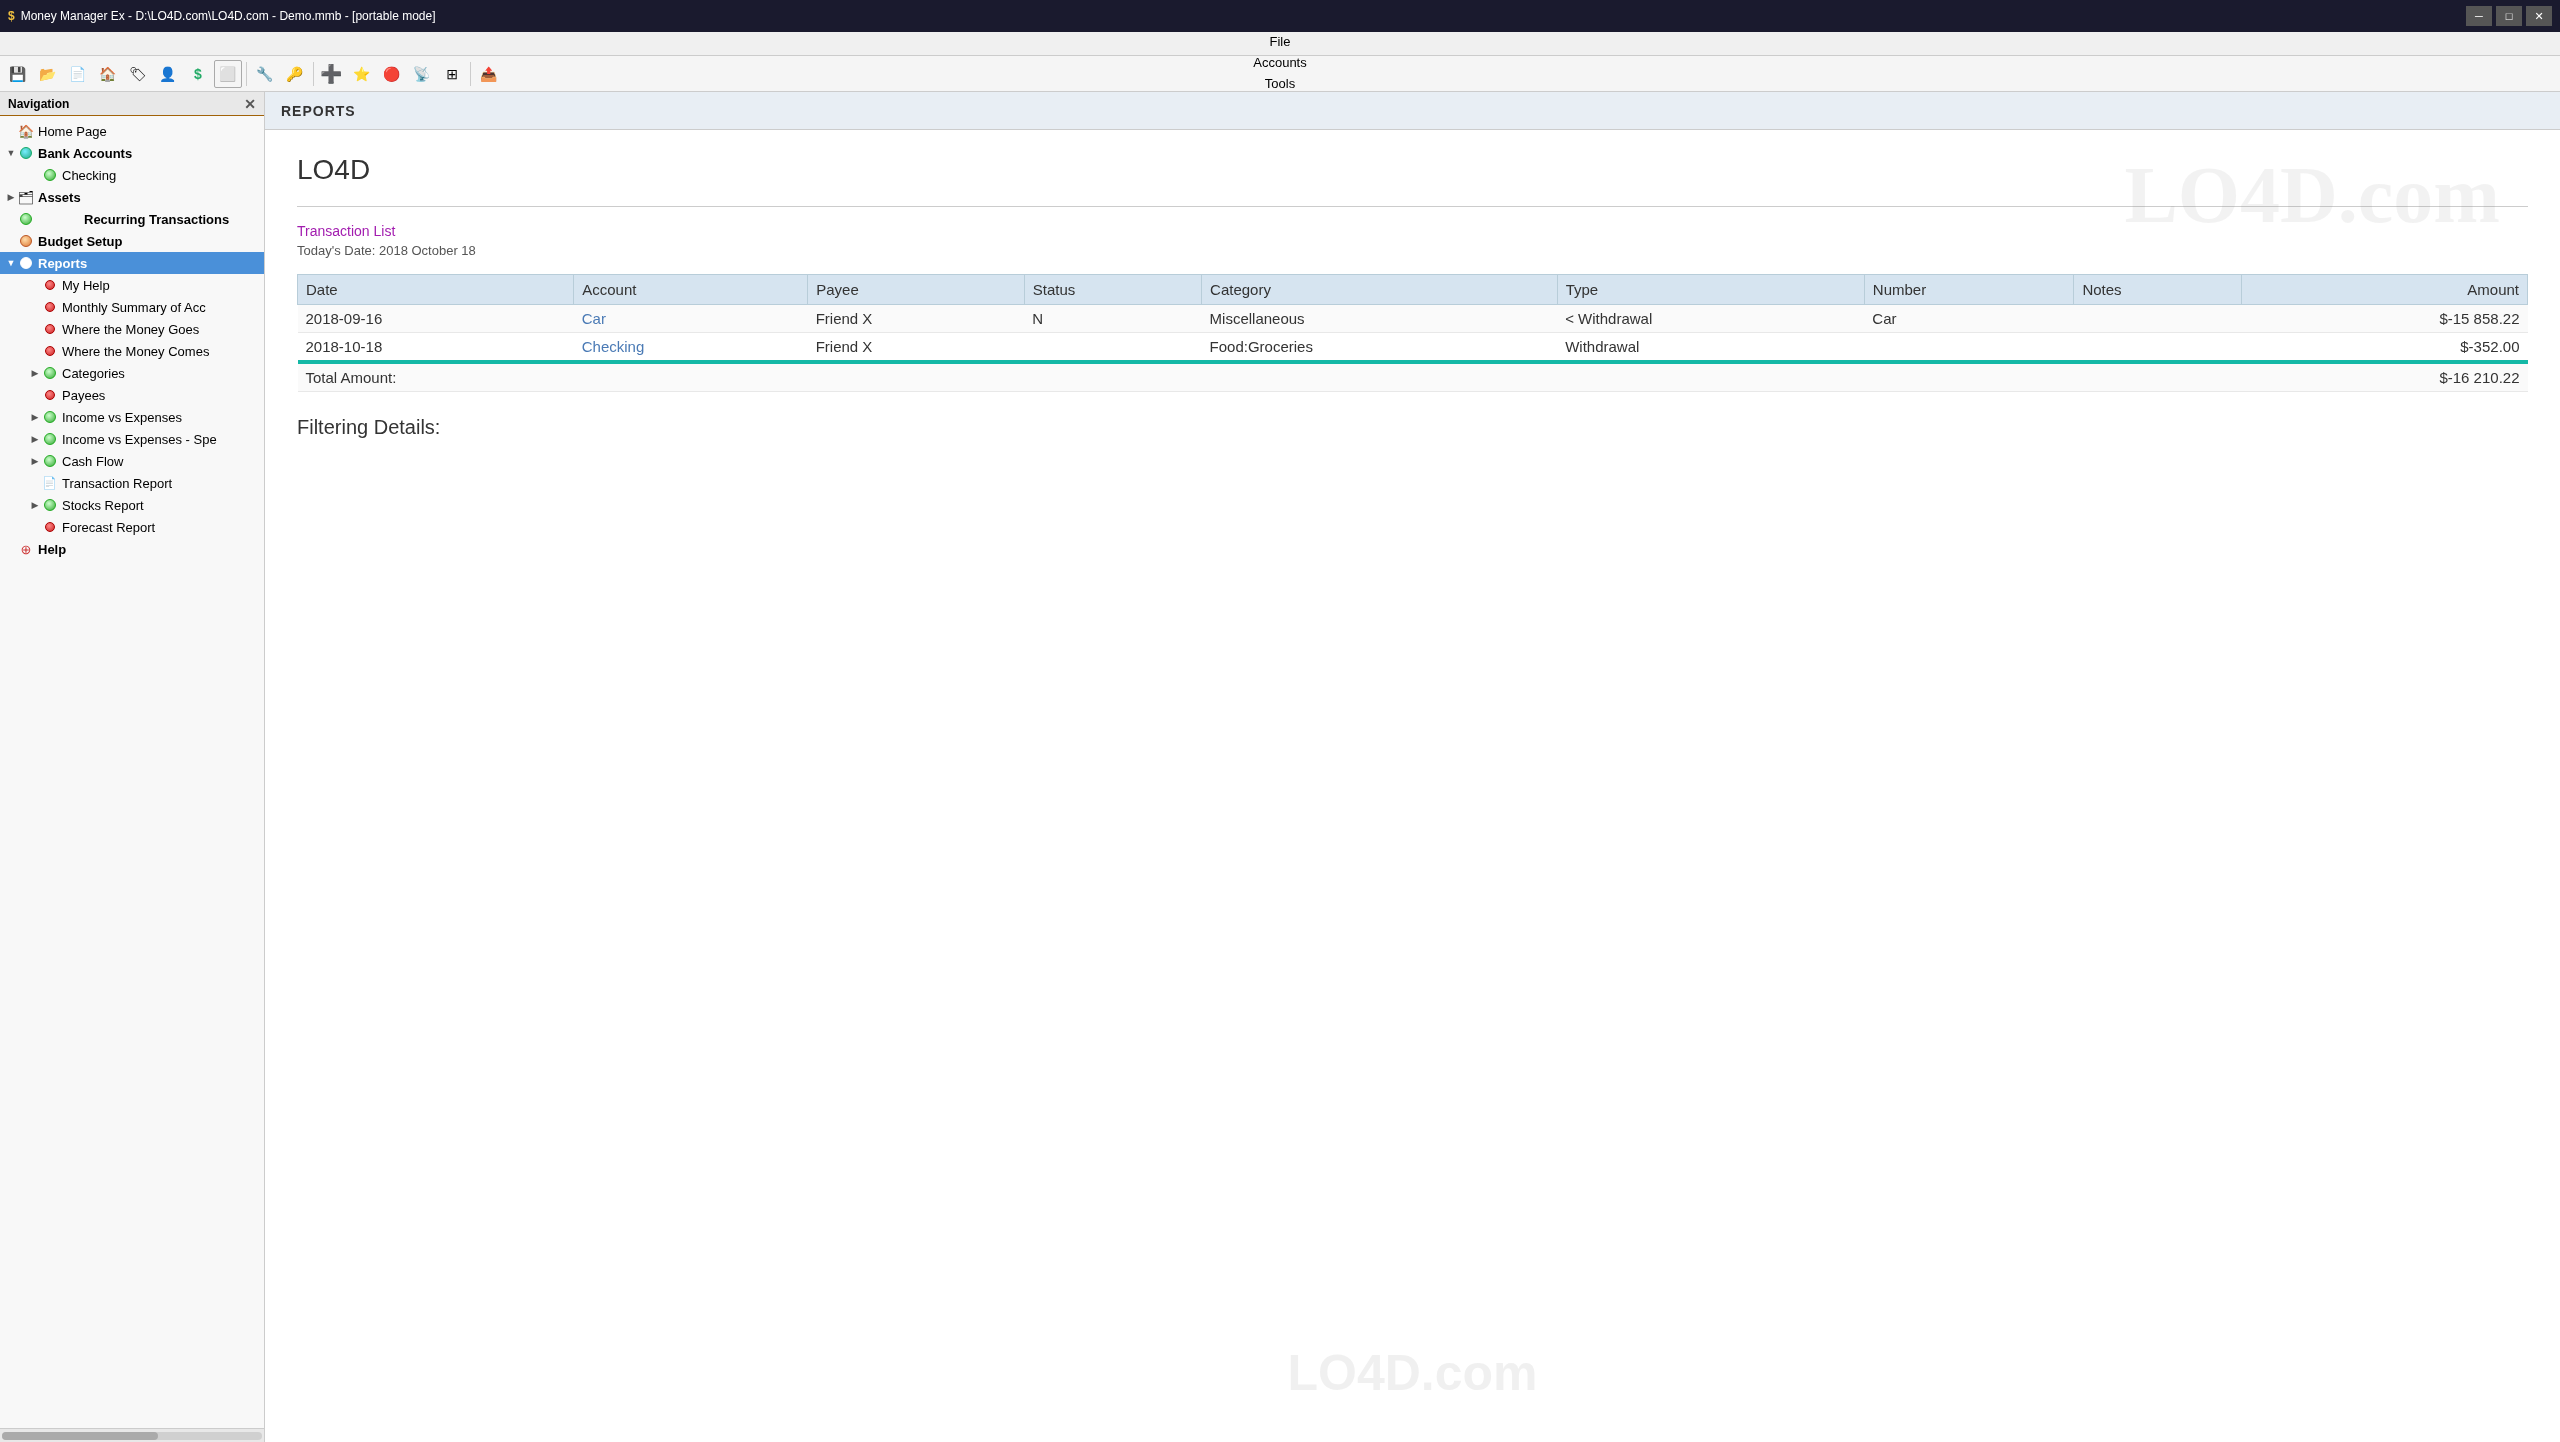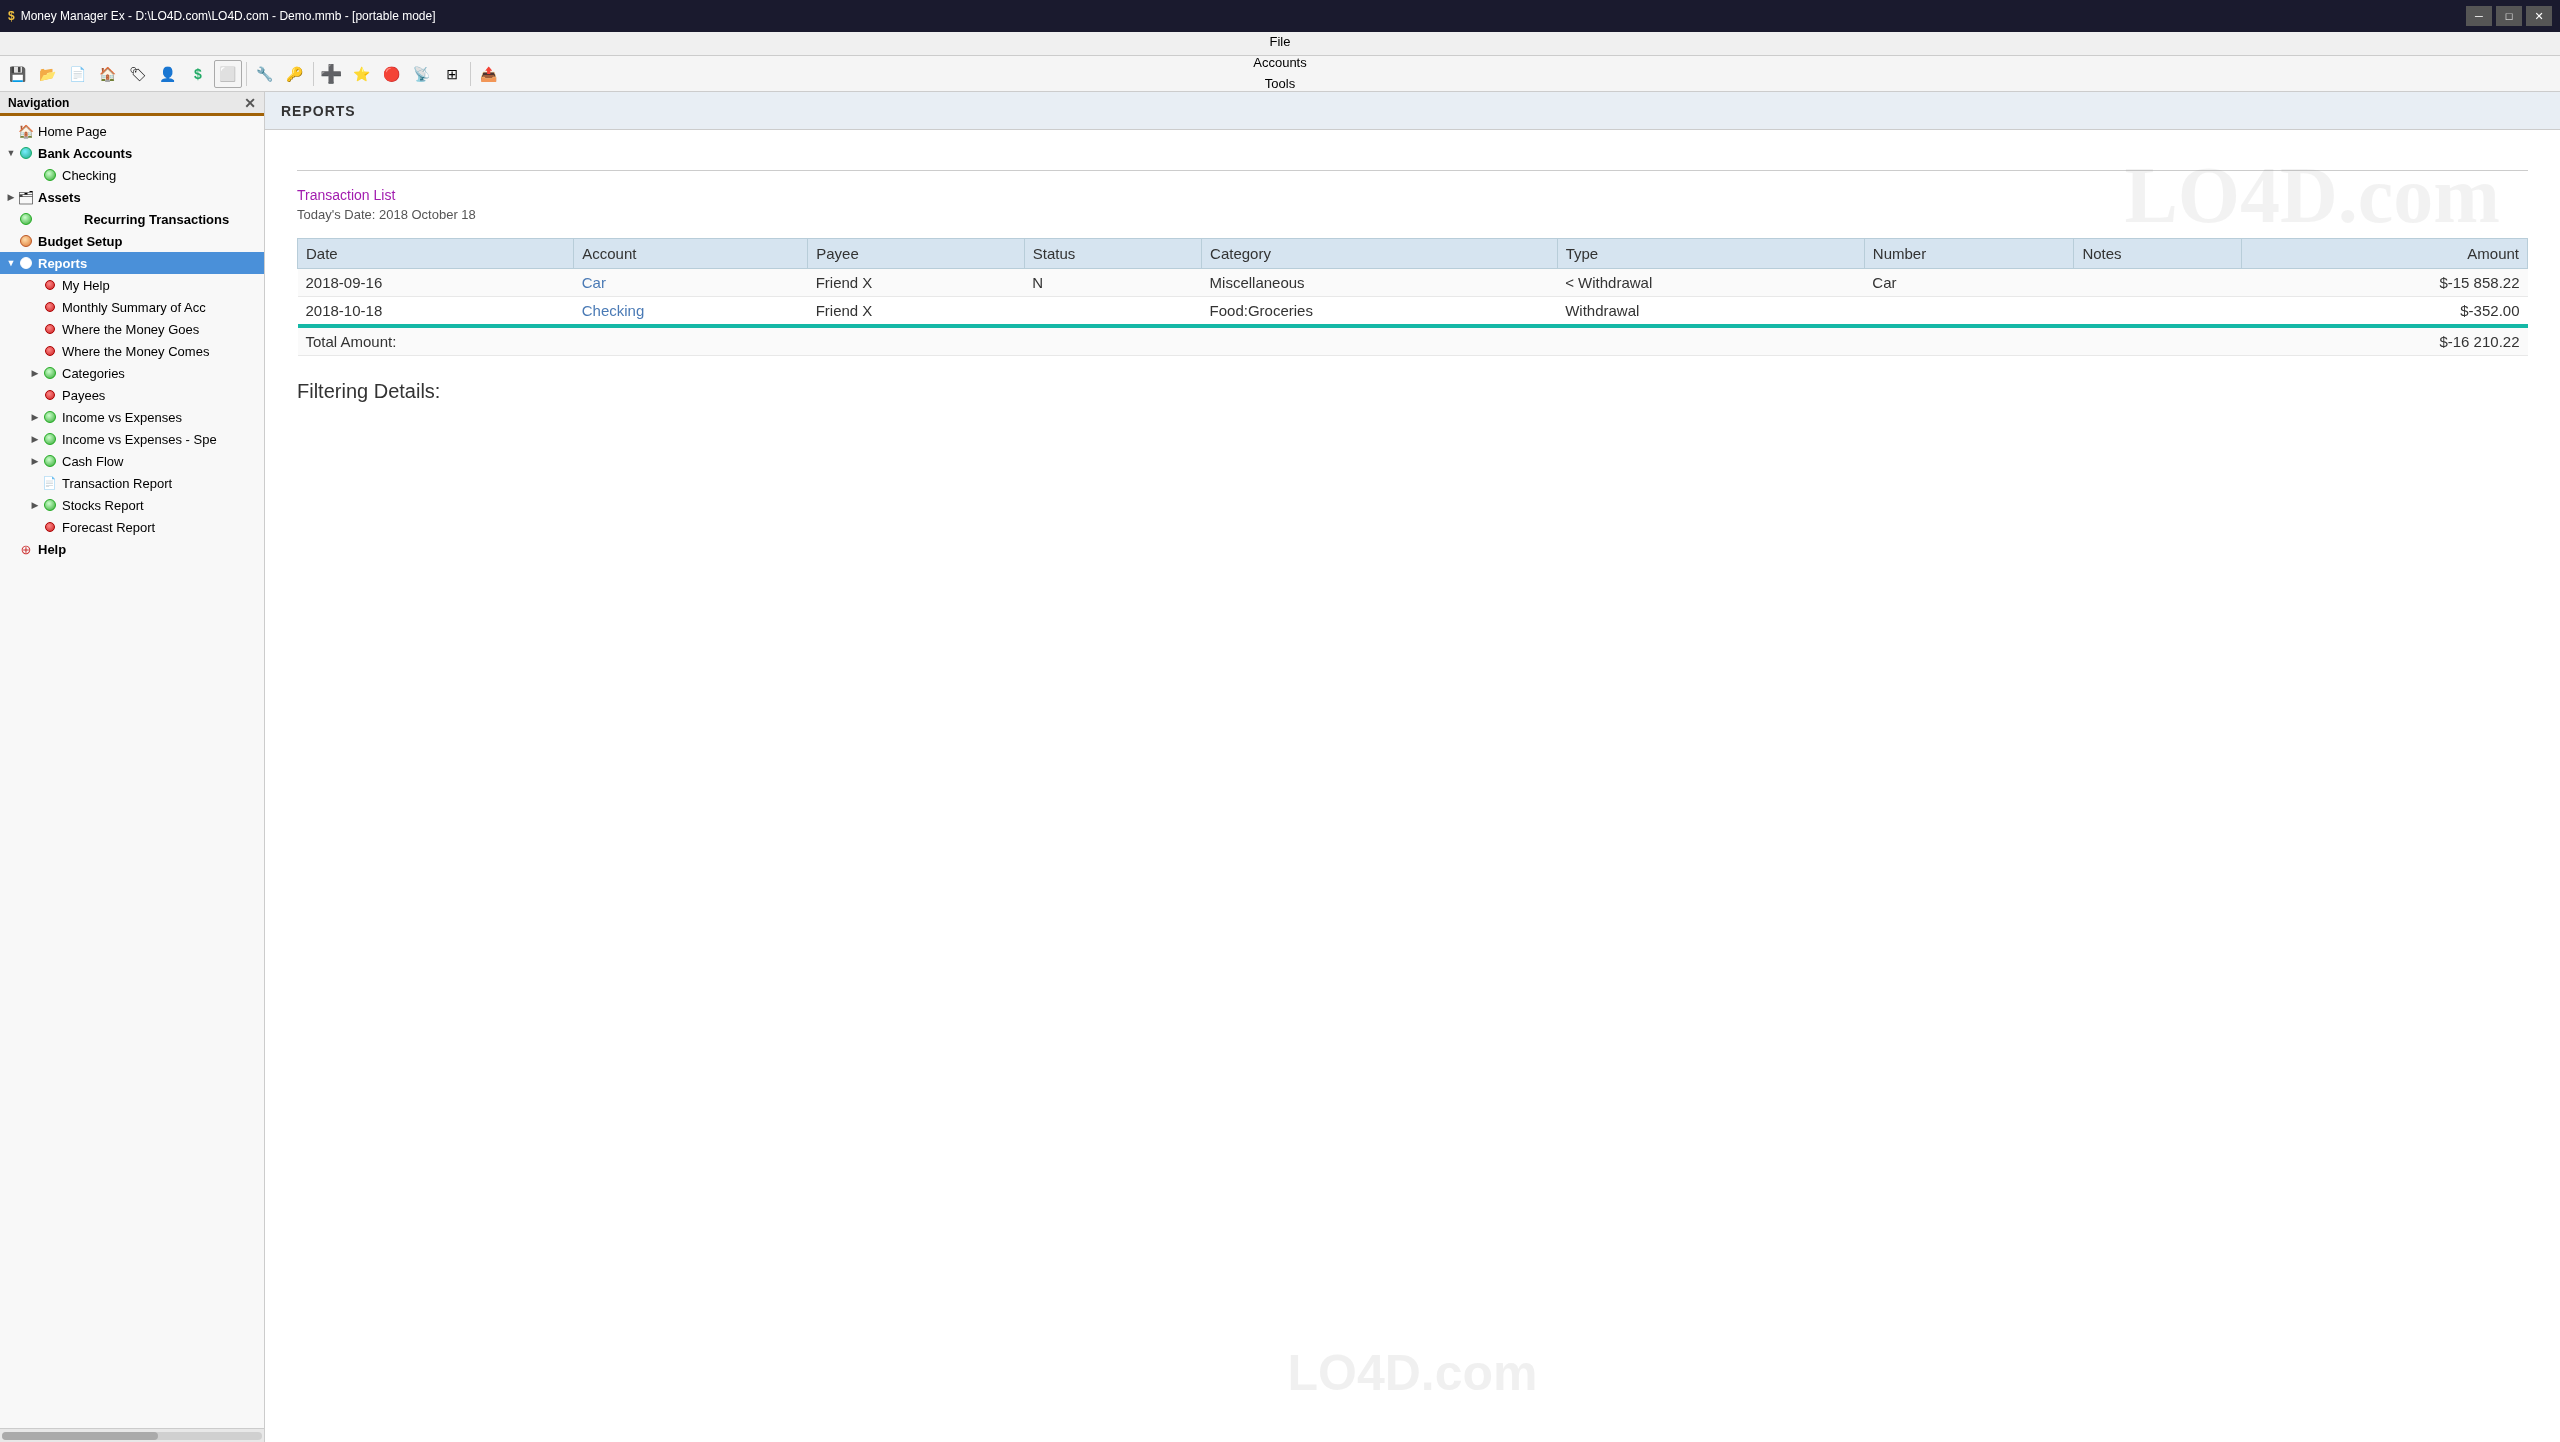--- a/index.html
+++ b/index.html
@@ -78,21 +78,21 @@
       overflow: hidden;
     }
     .nav-header {
       background: #e8e8e8;
       padding: 4px 8px;
       font-weight: bold;
       font-size: 12px;
       display: flex;
       align-items: center;
       justify-content: space-between;
-      border-bottom: 3px solid #a16207;
+      border-bottom: 1px solid #a16207;
       height: 24px;
     }
     .nav-close { cursor: pointer; font-size: 14px; color: #555; }
     .nav-tree {
       flex: 1;
       overflow-y: auto;
       overflow-x: hidden;
       padding: 4px 0;
     }
     .nav-item {
@@ -465,20 +465,23 @@
   </div>
 
   <div class="content-area">
     <div class="reports-header">
       <span>REPORTS</span>
     </div>
     <div class="reports-content" style="position:relative;">
 
       <div style="position:absolute; right:60px; top:20px; opacity:0.1; font-size:80px; font-weight:bold; color:#888; pointer-events:none; z-index:0; font-family:serif; user-select:none;">LO4D.com</div>
 
+      <div class="report-title-section">
+        <div class="report-org-name">LO4D</div>
+      </div>
 
       <hr class="report-divider">
 
       <div style="margin-bottom:16px;">
         <div class="report-list-title">Transaction List</div>
         <div class="report-date">Today's Date: 2018 October 18</div>
       </div>
 
       <table class="report-table">
         <thead>

